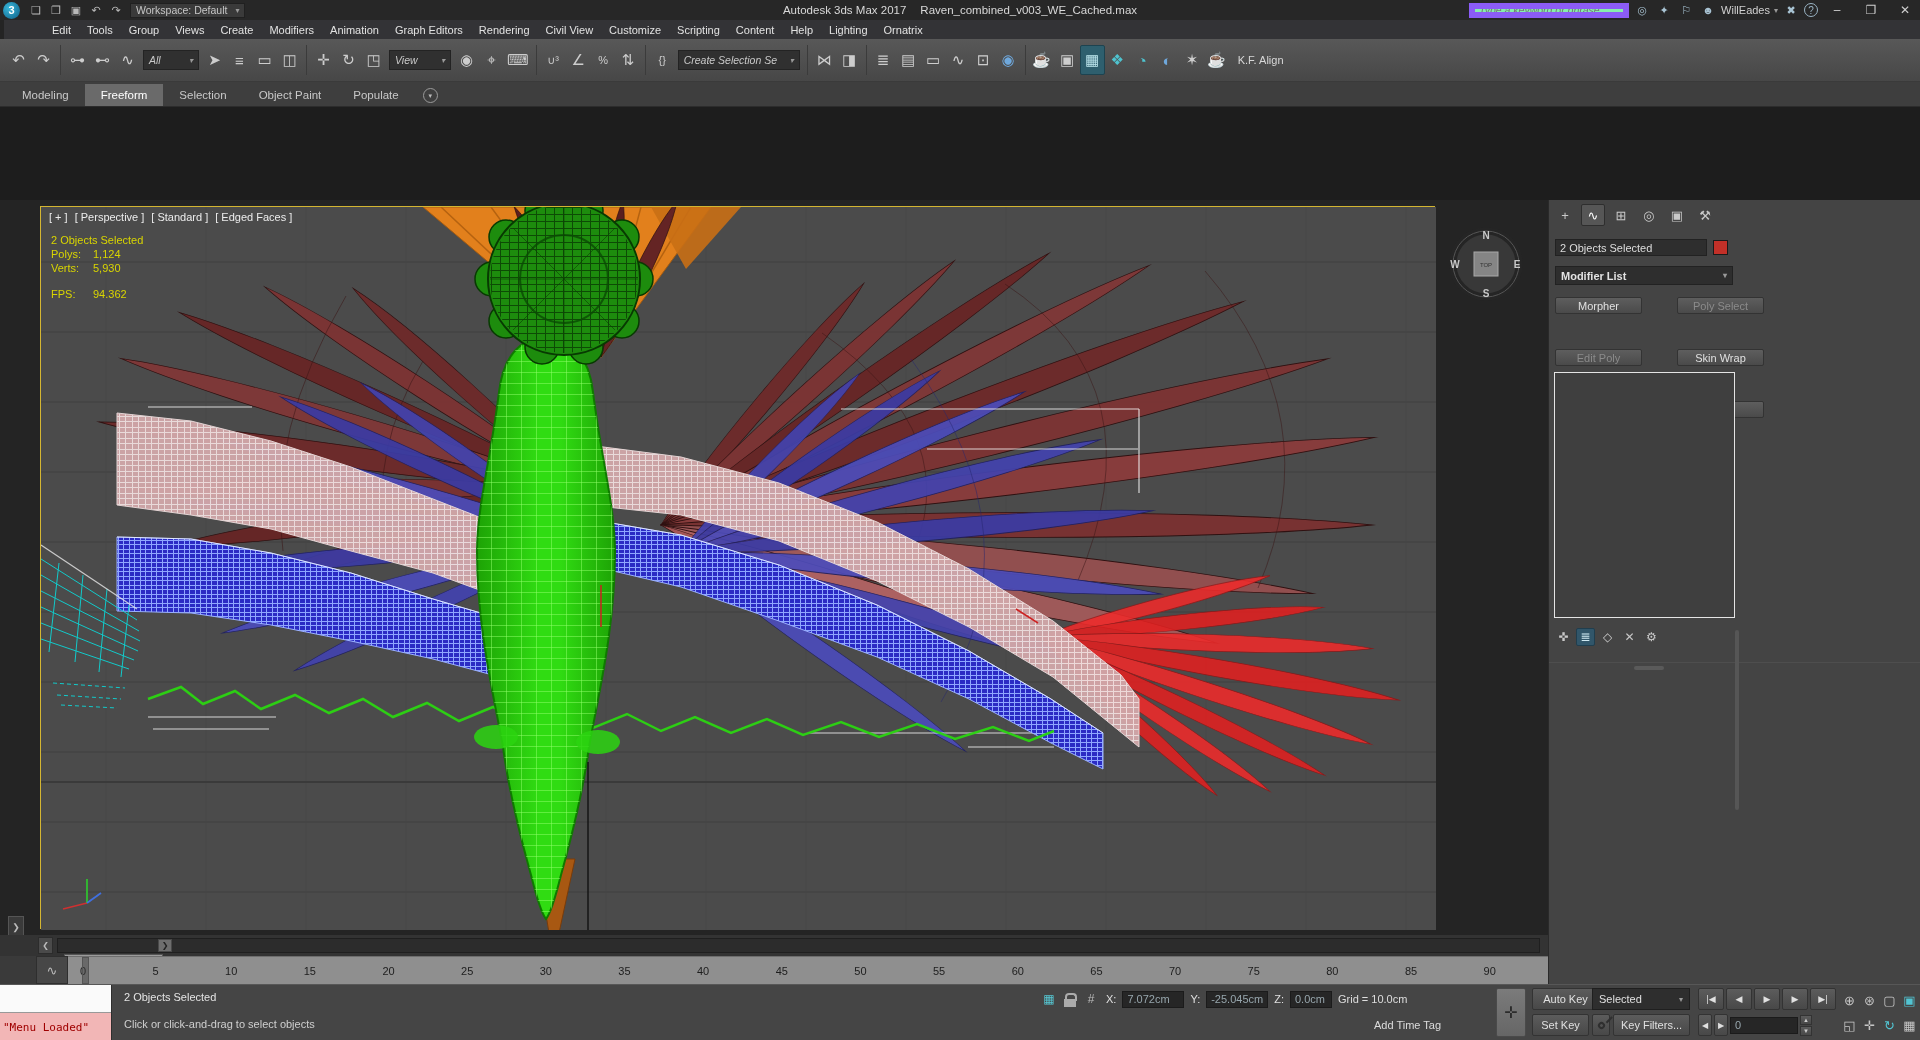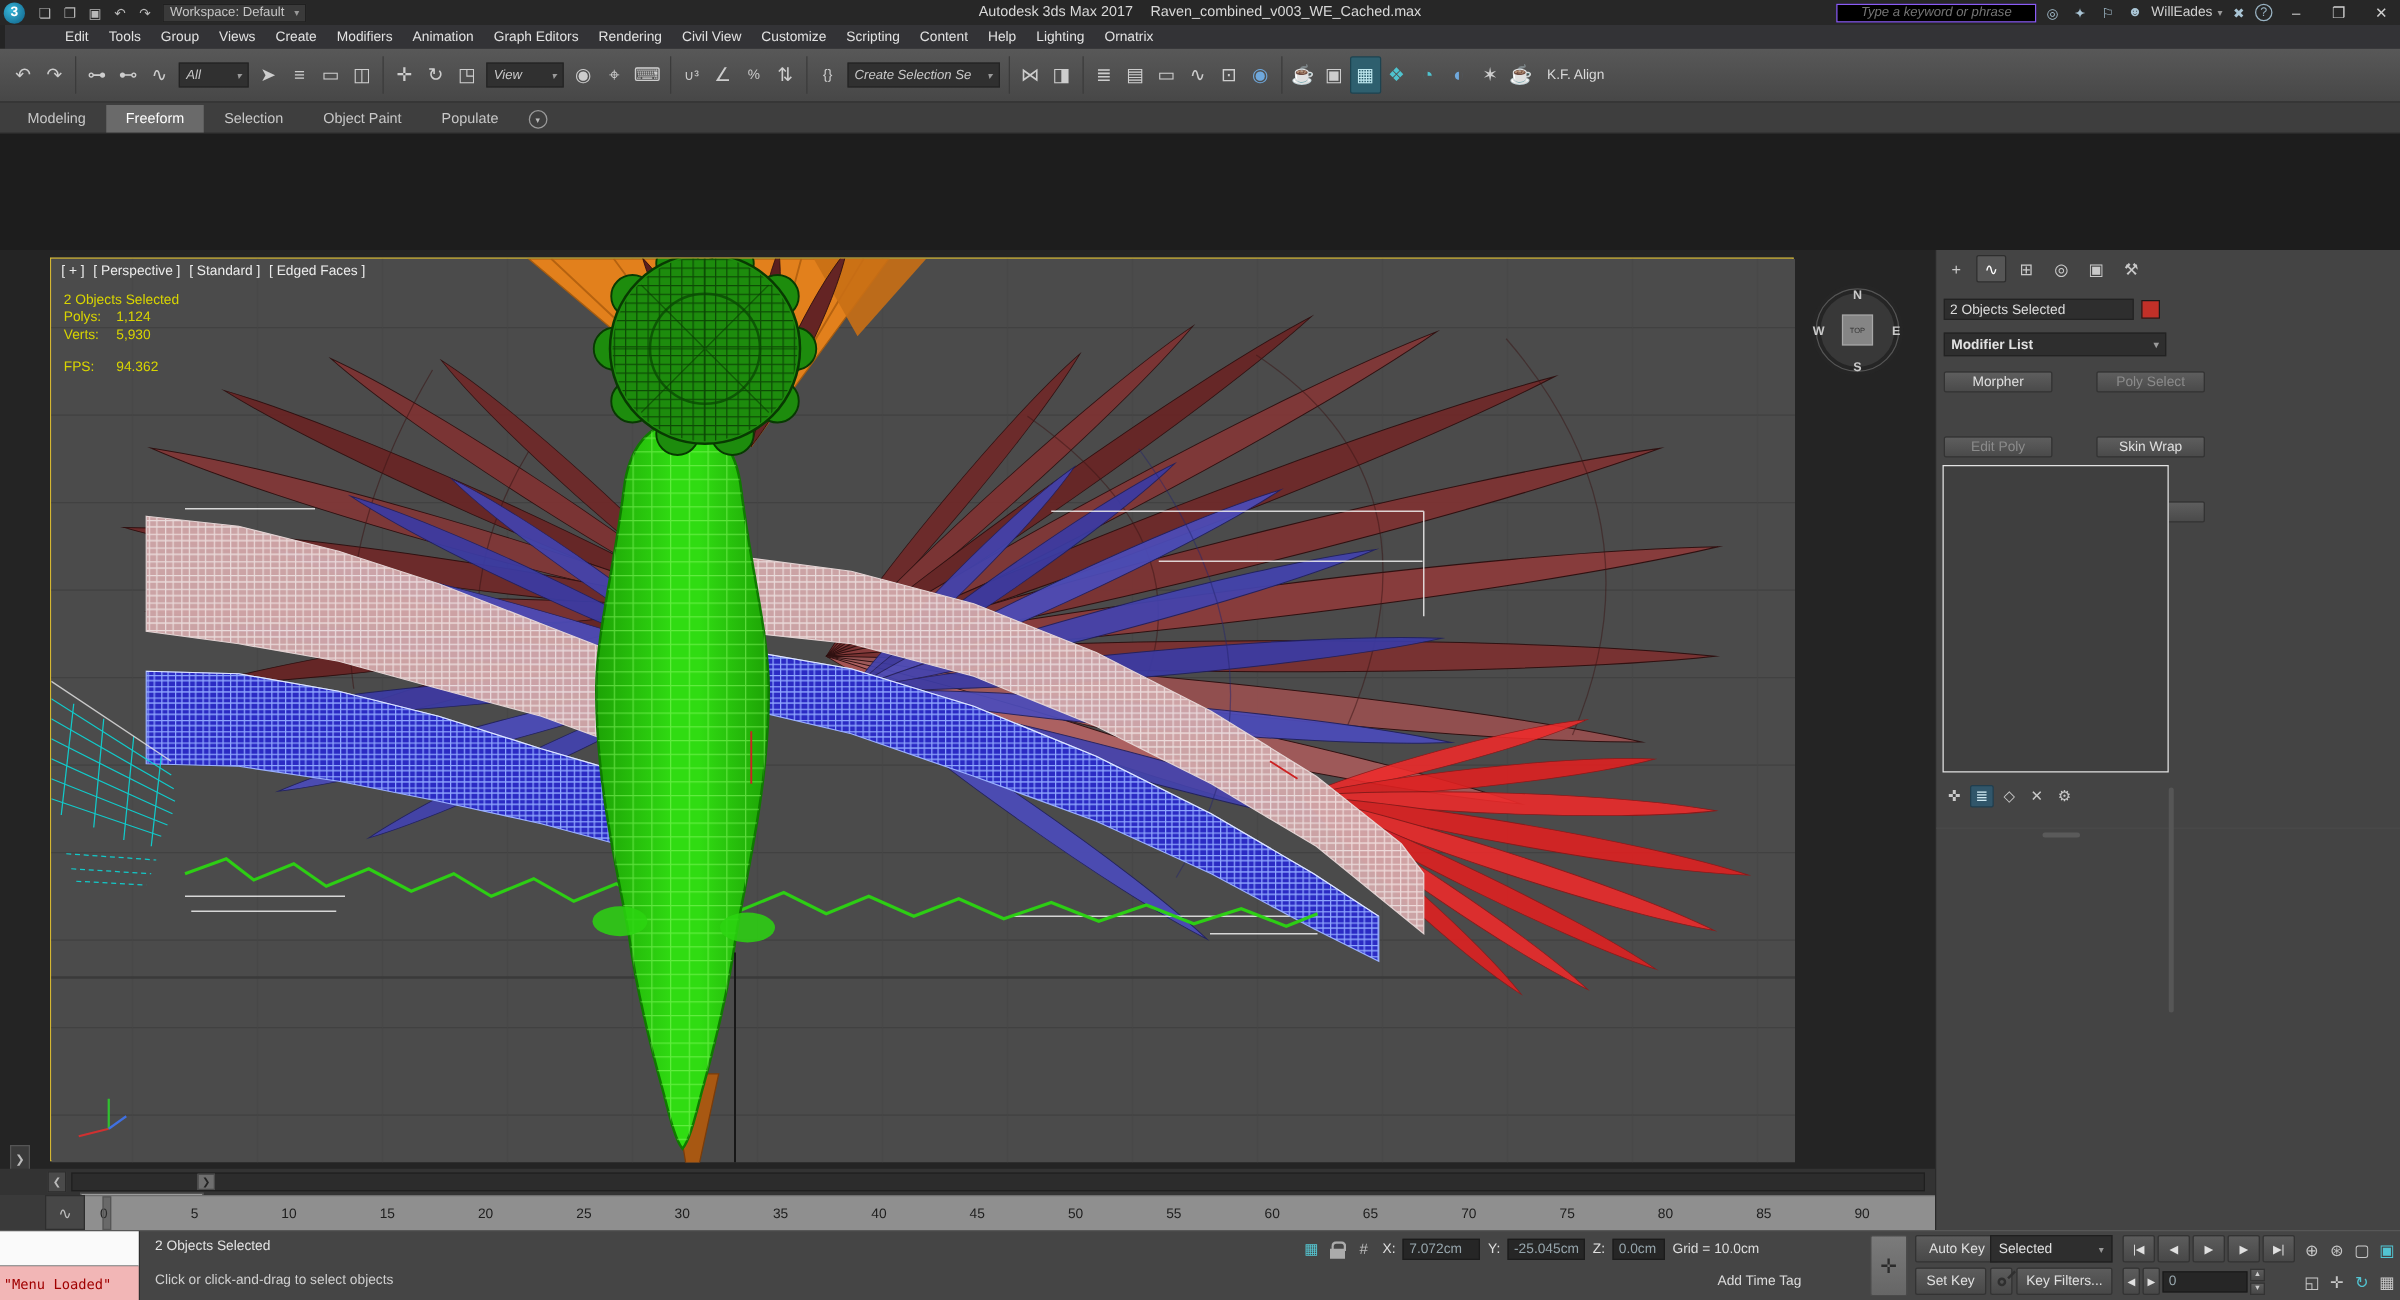--- a/index.html
+++ b/index.html
@@ -4,21 +4,21 @@
 <style>
   *{margin:0;padding:0;box-sizing:border-box;font-family:"Liberation Sans",sans-serif;}
   html,body{width:1920px;height:1040px;overflow:hidden;background:#242424;}
   
   #titlebar{position:absolute;left:0;top:0;width:1920px;height:20px;background:#272727;display:flex;align-items:center;color:#cfcfcf;font-size:11px;}
   #logo{width:17px;height:17px;border-radius:50%;background:radial-gradient(circle at 35% 35%,#37b6d9,#0e5f86);color:#fff;font-weight:bold;font-size:11px;display:flex;align-items:center;justify-content:center;margin:0 6px 0 3px;}
   .qai{width:20px;height:18px;display:flex;align-items:center;justify-content:center;color:#b9b9b9;font-size:11px;}
   #workspace-dd{height:15px;background:#3a3a3a;border:1px solid #202020;display:flex;align-items:center;gap:8px;padding:0 5px;margin-left:4px;font-size:10.5px;color:#c6c6c6;}
   #title-center{position:absolute;left:0;right:0;top:0;height:20px;display:flex;align-items:center;justify-content:center;gap:14px;color:#d8d8d8;font-size:11.5px;pointer-events:none;}
   #title-right{position:absolute;right:0;top:0;height:20px;display:flex;align-items:center;gap:4px;}
-  #search-box{width:160px;height:15px;background:#000000;border:1px solid #8b5cf6;font-size:10.5px;font-style:italic;color:#777;padding:0 4px;text-align:center;}
+  #search-box{width:160px;height:15px;background:#86efac;border:6px solid #8b5cf6;font-size:10.5px;font-style:italic;color:#777;padding:0 4px;}
   .tr-icon{width:18px;height:18px;display:flex;align-items:center;justify-content:center;color:#a9c4d4;font-size:11px;}
   #user-chip{display:flex;align-items:center;gap:4px;color:#d0d0d0;font-size:11px;}
   #help-circle{width:14px;height:14px;border-radius:50%;border:1px solid #9ab4c4;color:#9ab4c4;font-size:10px;display:flex;align-items:center;justify-content:center;}
   .winbtn{width:30px;height:18px;display:flex;align-items:center;justify-content:center;color:#cfcfcf;font-size:12px;}
   
   #menubar{position:absolute;left:4px;top:20px;width:1920px;height:19px;background:#333336;display:flex;align-items:center;padding-left:40px;}
   #menubar span{color:#e2e2e2;font-size:11px;padding:0 8px;cursor:default;}
   
   #toolbar{position:absolute;left:0;top:39px;width:1920px;height:43px;background:linear-gradient(#585858,#474747);display:flex;align-items:center;padding:0 6px;border-bottom:1px solid #3a3a3a;}
   .ti{height:30px;min-width:25px;padding:0 3px;display:flex;align-items:center;justify-content:center;color:#cdcdcd;font-size:15px;}

